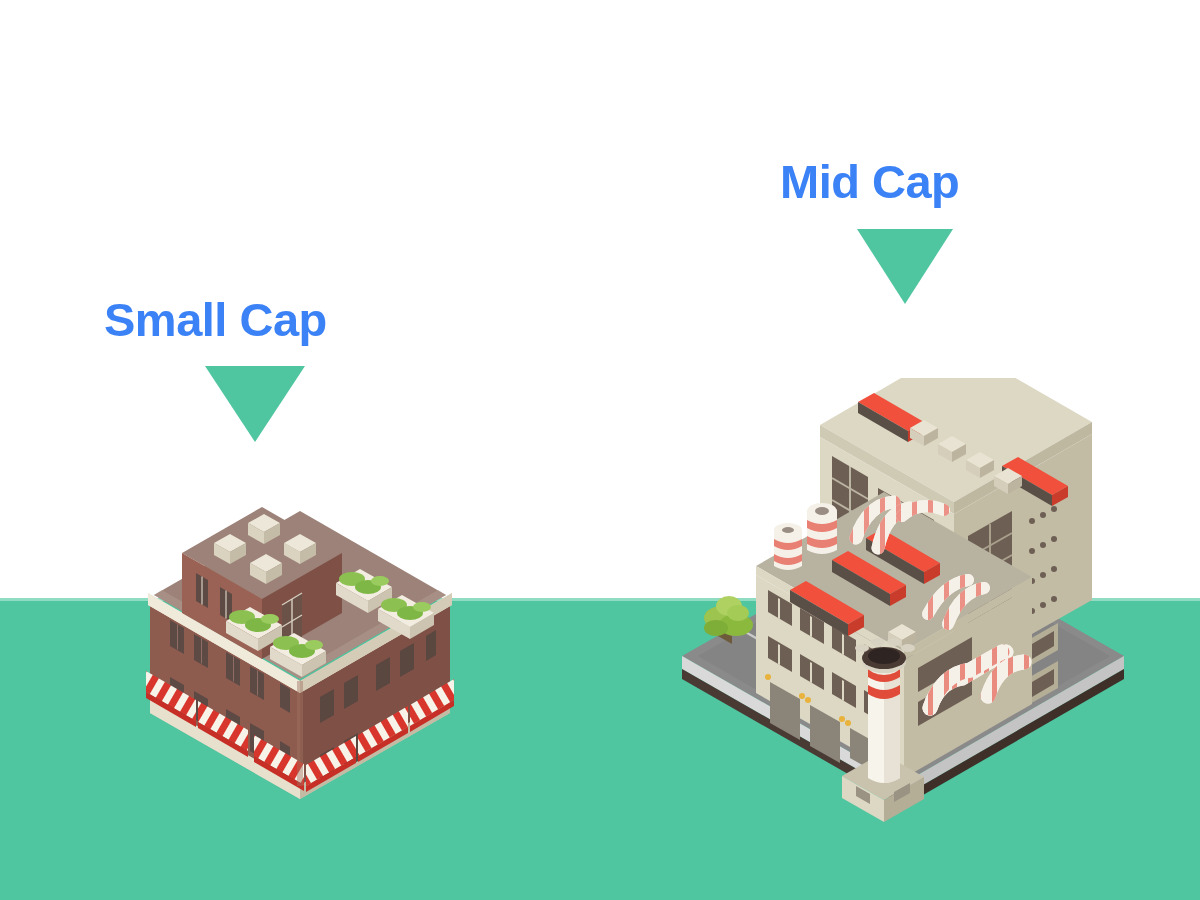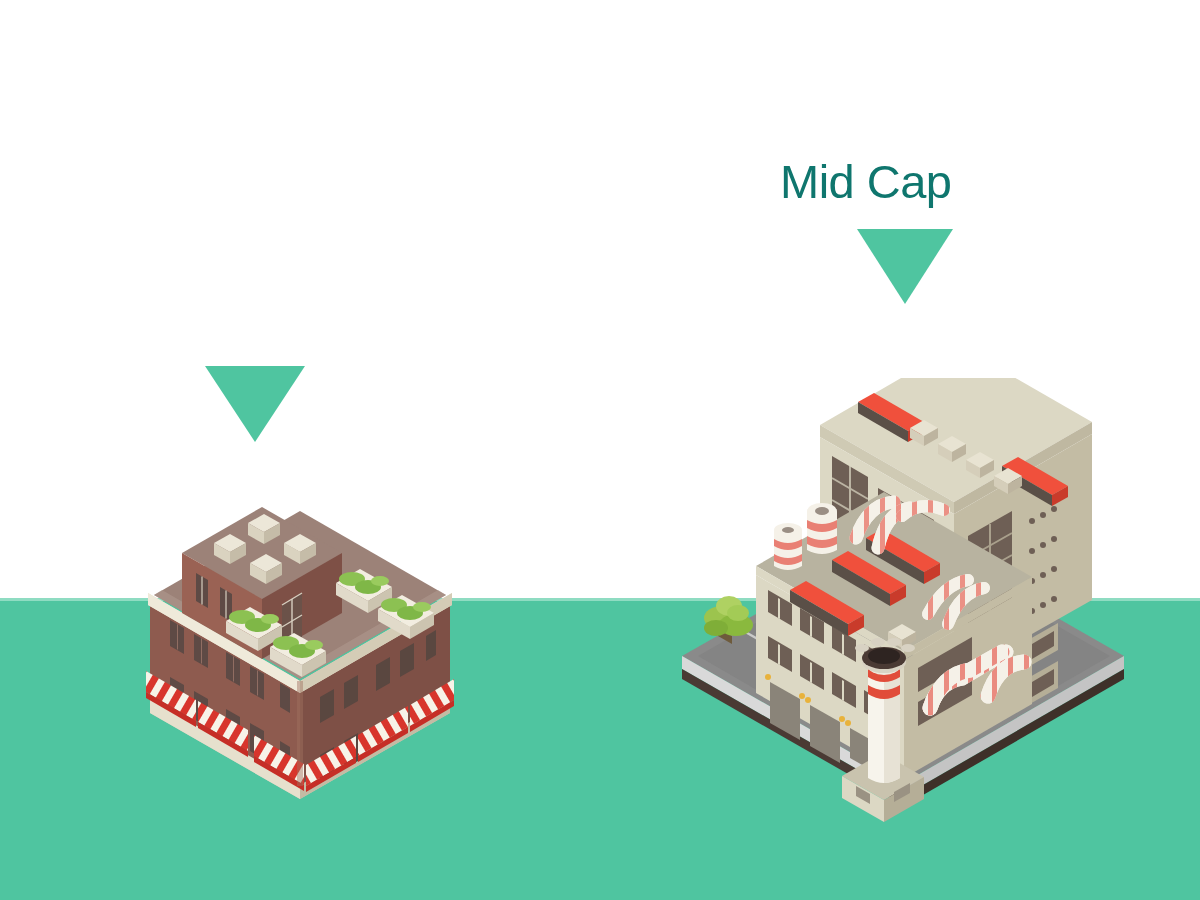--- a/index.html
+++ b/index.html
@@ -12,22 +12,22 @@
   .stage{position:relative;width:1200px;height:900px;overflow:hidden;background:#ffffff;}
 
   
   .sky{position:absolute;left:0;top:0;width:1200px;height:600px;background:#ffffff;}
   .ground{position:absolute;left:0;top:600px;width:1200px;height:300px;background:#4FC5A0;}
   .ground-hl{position:absolute;left:0;top:598px;width:1200px;height:3px;background:#8FDCC2;}
 
   
   .label{
     position:absolute;
-    color:#0f766e;
-    font-weight:normal;
+    color:#3b82f6;
+    font-weight:bold;
     letter-spacing:-0.5px;
     white-space:nowrap;
     line-height:1;
   }
   .label-small{left:104px;top:296px;font-size:47px;}
   .label-mid{left:780px;top:158px;font-size:47px;}
   .arrow{position:absolute;width:0;height:0;}
   .arrow-small{left:205px;top:366px;border-left:50px solid transparent;border-right:50px solid transparent;border-top:76px solid #4FC5A0;}
   .arrow-mid{left:857px;top:229px;border-left:48px solid transparent;border-right:48px solid transparent;border-top:75px solid #4FC5A0;}
 
@@ -37,20 +37,21 @@
 </style>
 </head>
 <body>
 
 <div class="stage">
 
   <div class="sky"></div>
   <div class="ground"></div>
   <div class="ground-hl"></div>
 
+  <div class="label label-small">Small Cap</div>
   <div class="arrow arrow-small"></div>
 
   <div class="label label-mid">Mid Cap</div>
   <div class="arrow arrow-mid"></div>
 
   <div class="bld" style="left:140px;top:445px;">
   <svg width="320" height="400" viewBox="0 0 320 400" xmlns="http://www.w3.org/2000/svg">
     <defs>
       <pattern id="awnA" width="14" height="14" patternUnits="userSpaceOnUse" patternTransform="rotate(30)">
         <rect width="7" height="14" fill="#D8352C"></rect>

